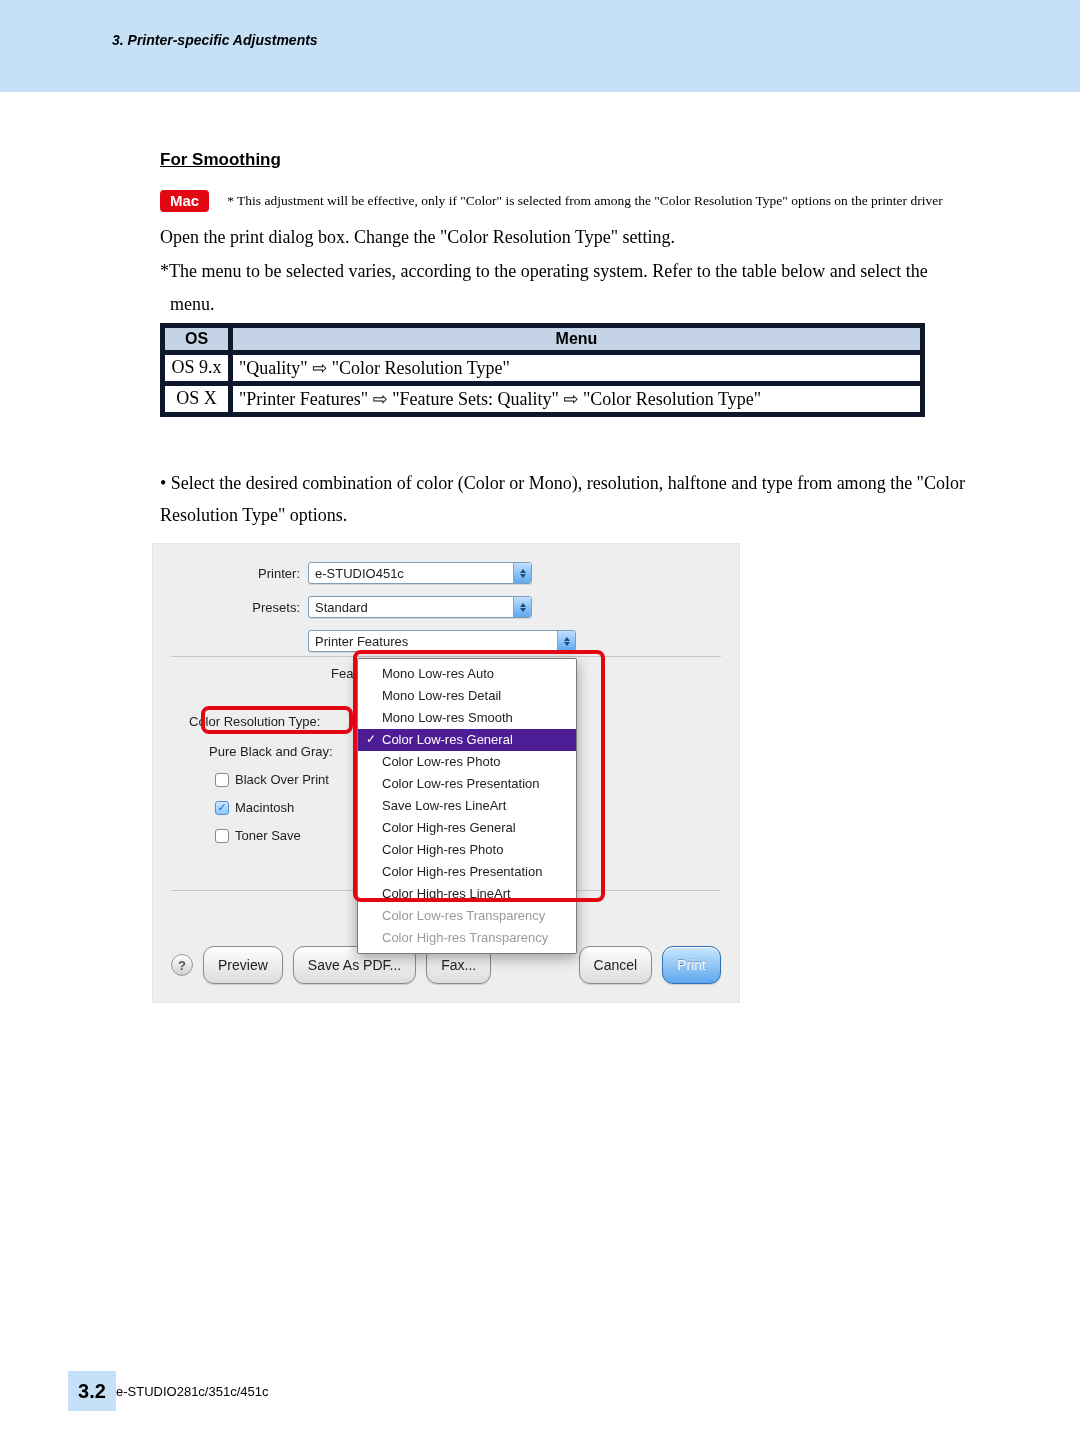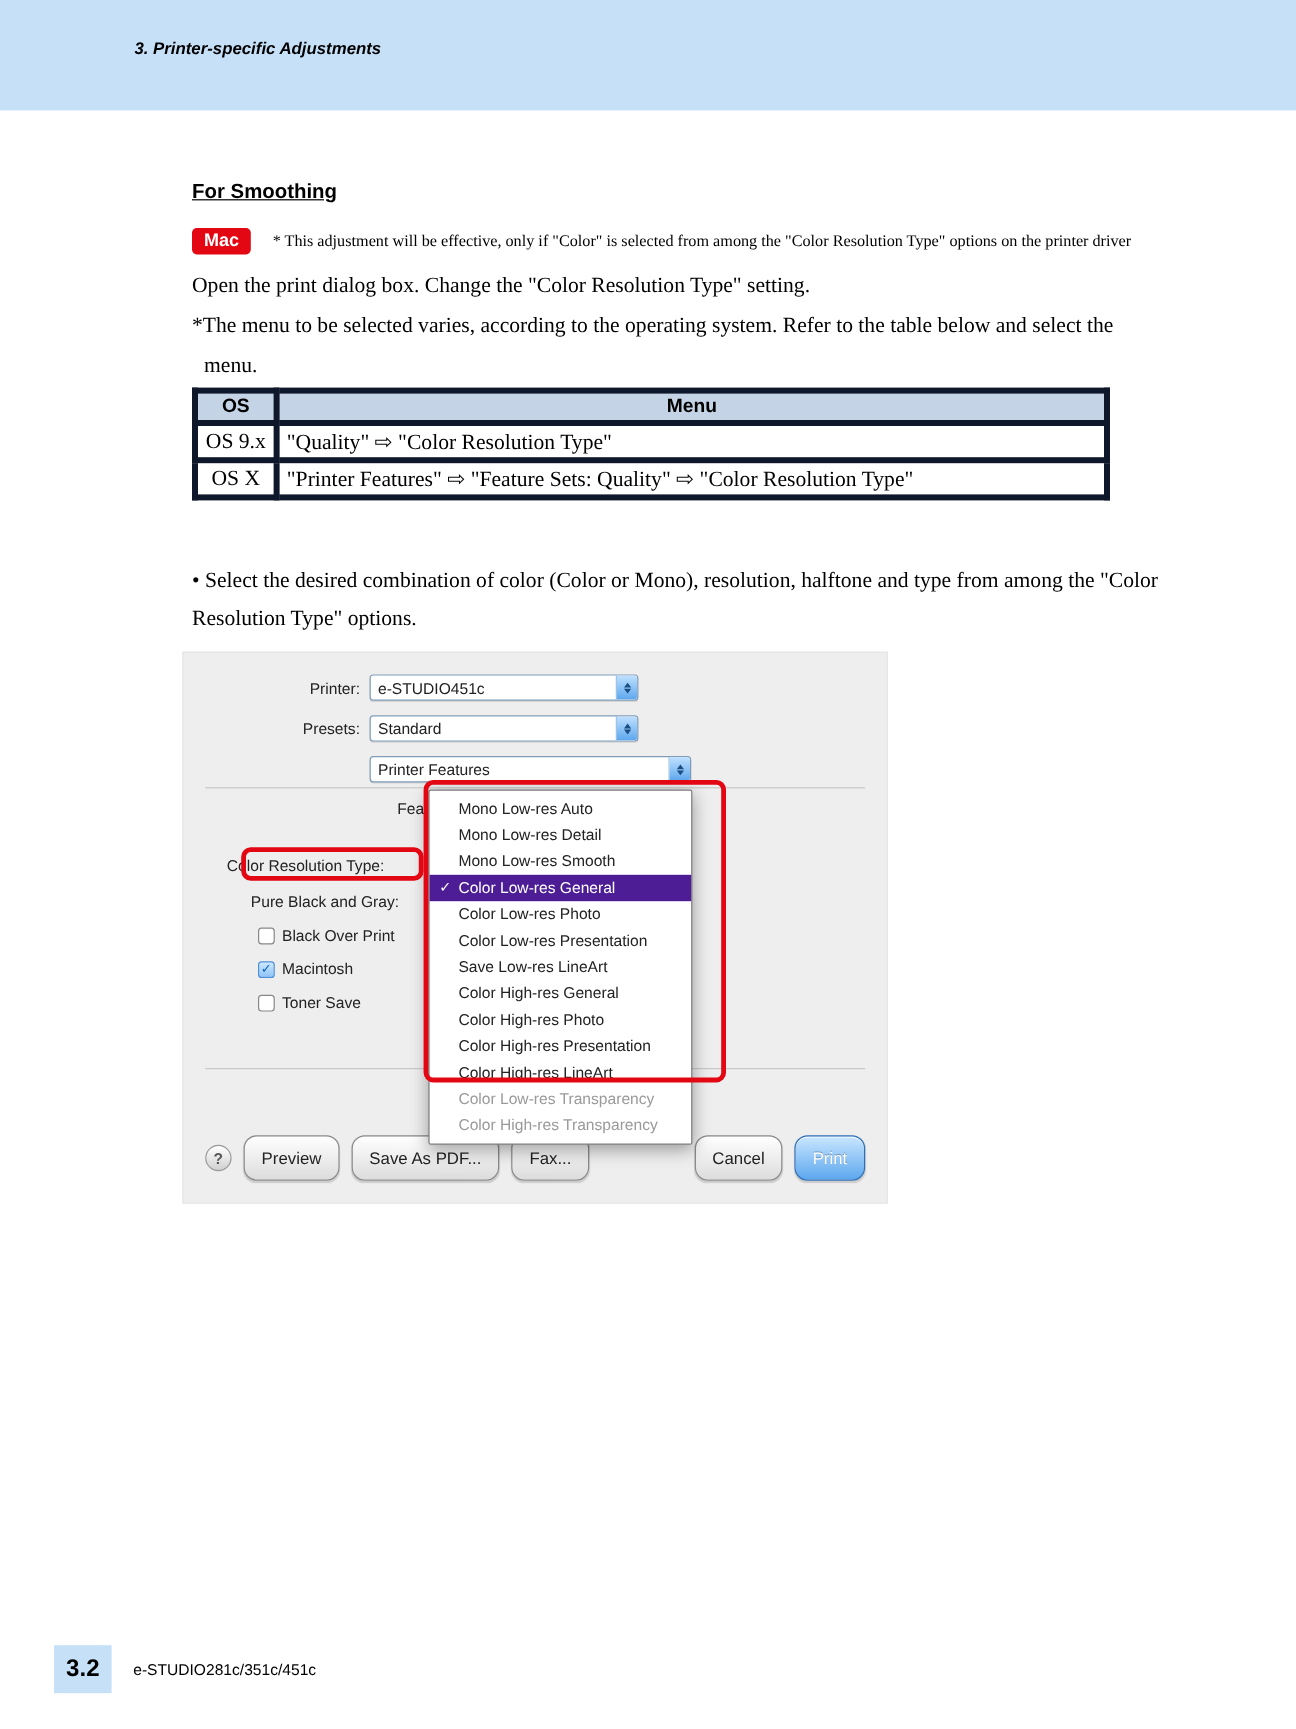--- a/index.html
+++ b/index.html
@@ -223,25 +223,24 @@
   .aqua-btn.default {
     background: linear-gradient(#c9e6ff,#5da7ee);
     border-color:#2f6fb5;
     color:#fff;
     text-shadow:0 -1px 0 rgba(0,0,0,0.3);
   }
   .spacer { flex:1; }
 
   .footer {
     position:absolute;
-    left:45px;
+    left:68px;
     bottom:30px;
     display:flex;
     align-items:center;
-    gap:18px;
   }
   .footer-badge {
     background:#c6e0f8;
     width:48px; height:40px;
     display:flex; align-items:center; justify-content:center;
     font-family: Arial, Helvetica, sans-serif;
     font-weight:bold;
     font-size:20px;
     color:#000;
   }

